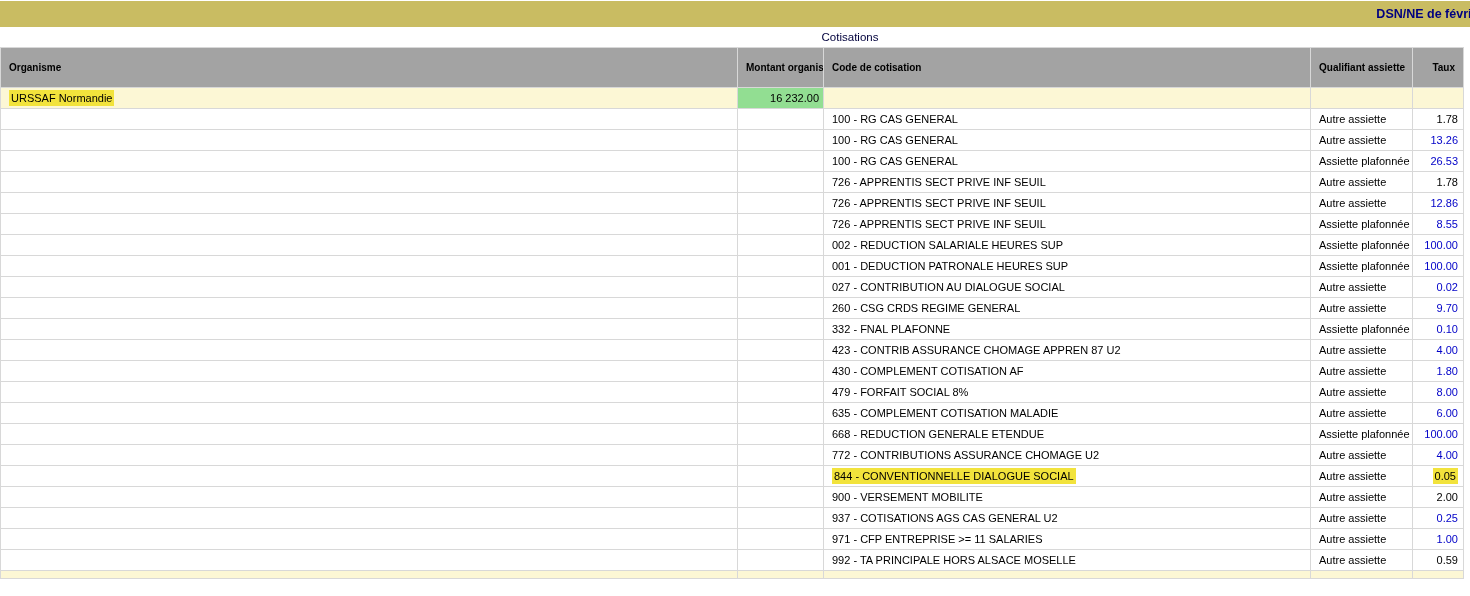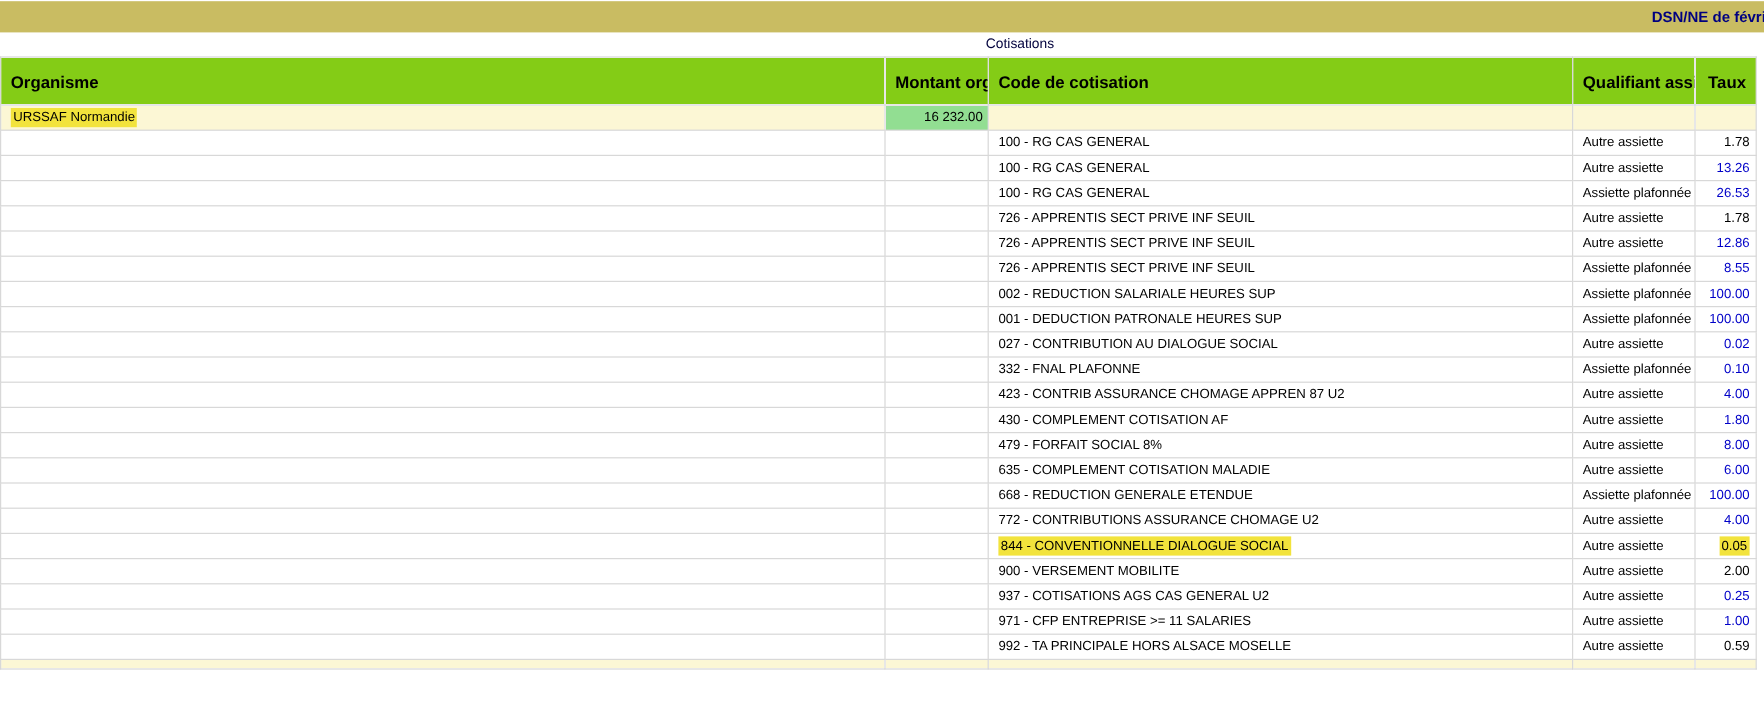--- a/index.html
+++ b/index.html
@@ -34,21 +34,21 @@
   }
   table.grid{
     border-collapse:collapse; table-layout:fixed;
     width:1463px; background:#fff;
   }
   table.grid th, table.grid td{
     border:1px solid var(--border);
     overflow:hidden; white-space:nowrap;
   }
   thead th{
-    height:40px; background:#84cc16; font-weight:bold; font-size:14px;
+    height:40px; background:#a3a3a3; font-weight:bold; font-size:10px;
     vertical-align:middle; padding:2px 8px; white-space:pre-line;
     line-height:14px; text-align:left;
   }
   th.h-montant, th.h-taux{ text-align:right; }
   tbody td{ height:20px; line-height:20px; padding:0 8px; }
   td.cell-montant{ text-align:right; padding-right:4px;padding-left:16px; }
   td.cell-taux{ text-align:right; padding-right:5px; }
   tr.org-row td{ background:var(--row-yellow); }
   tr.org-row td.cell-montant{ background:var(--montant-green); }
   .hl{ background:var(--hl-yellow); padding:2px 2px; }
@@ -155,20 +155,27 @@
       <tr class="data-row">
         <td class="cell-org"></td>
         <td class="cell-montant"></td>
         <td class="cell-code"><span>027 - CONTRIBUTION AU DIALOGUE SOCIAL</span></td>
         <td class="cell-qualifiant"><span>Autre assiette</span></td>
         <td class="cell-taux"><span class="taux-blue">0.02</span></td>
       </tr>
       <tr class="data-row">
         <td class="cell-org"></td>
         <td class="cell-montant"></td>
+        <td class="cell-code"><span>260 - CSG CRDS REGIME GENERAL</span></td>
+        <td class="cell-qualifiant"><span>Autre assiette</span></td>
+        <td class="cell-taux"><span class="taux-blue">9.70</span></td>
+      </tr>
+      <tr class="data-row">
+        <td class="cell-org"></td>
+        <td class="cell-montant"></td>
         <td class="cell-code"><span>332 - FNAL PLAFONNE</span></td>
         <td class="cell-qualifiant"><span>Assiette plafonnée</span></td>
         <td class="cell-taux"><span class="taux-blue">0.10</span></td>
       </tr>
       <tr class="data-row">
         <td class="cell-org"></td>
         <td class="cell-montant"></td>
         <td class="cell-code"><span>423 - CONTRIB ASSURANCE CHOMAGE APPREN 87 U2</span></td>
         <td class="cell-qualifiant"><span>Autre assiette</span></td>
         <td class="cell-taux"><span class="taux-blue">4.00</span></td>

